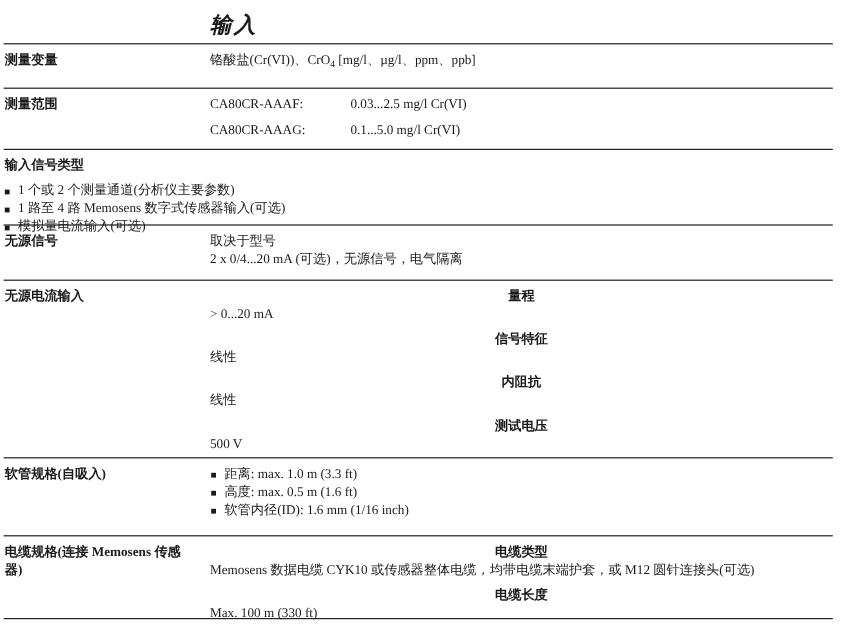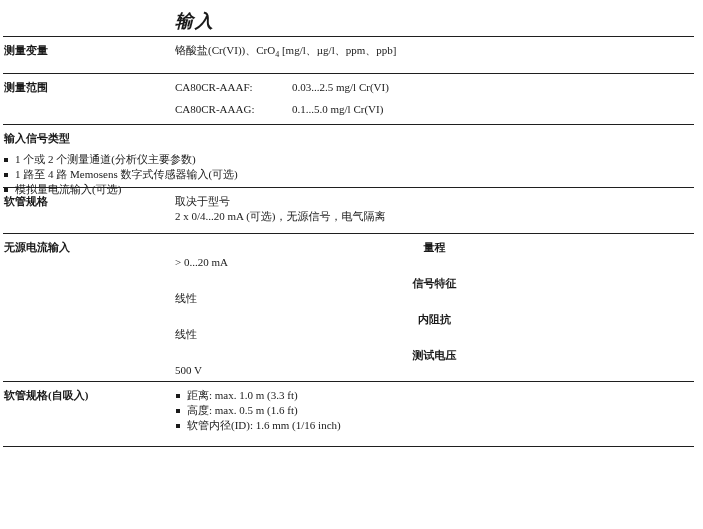--- a/index.html
+++ b/index.html
@@ -112,21 +112,21 @@
             </li>
           <li>
               <span class="sq"></span>
               <span>模拟量电流输入(可选)</span>
             </li>
         </ul>
       </div>
     </section>
 
     <section class="spec-row row-4">
-      <div class="spec-label">软管规格</div>
+      <div class="spec-label">无源信号</div>
       <div class="spec-content">
         <p class="plain-line">取决于型号</p>
         <p class="plain-line">2 x 0/4...20 mA (可选)，无源信号，电气隔离</p>
       </div>
     </section>
 
     <section class="spec-row row-5">
       <div class="spec-label">无源电流输入</div>
       <div class="spec-content">
         <div class="spec-group">
@@ -161,15 +161,28 @@
               <span>高度: max. 0.5 m (1.6 ft)</span>
             </li>
           <li>
               <span class="sq"></span>
               <span>软管内径(ID): 1.6 mm (1/16 inch)</span>
             </li>
         </ul>
       </div>
     </section>
 
+    <section class="spec-row row-7">
+      <div class="spec-label">电缆规格(连接 Memosens 传感器)</div>
+      <div class="spec-content">
+        <div class="spec-group">
+          <p class="sub-head">电缆类型</p>
+          <p>Memosens 数据电缆 CYK10 或传感器整体电缆，均带电缆末端护套，或 M12 圆针连接头(可选)</p>
+        </div>
+        <div class="spec-group">
+          <p class="sub-head">电缆长度</p>
+          <p>Max. 100 m (330 ft)</p>
+        </div>
+      </div>
+    </section>
 
   </div>
 </div>
 
 </body></html>

